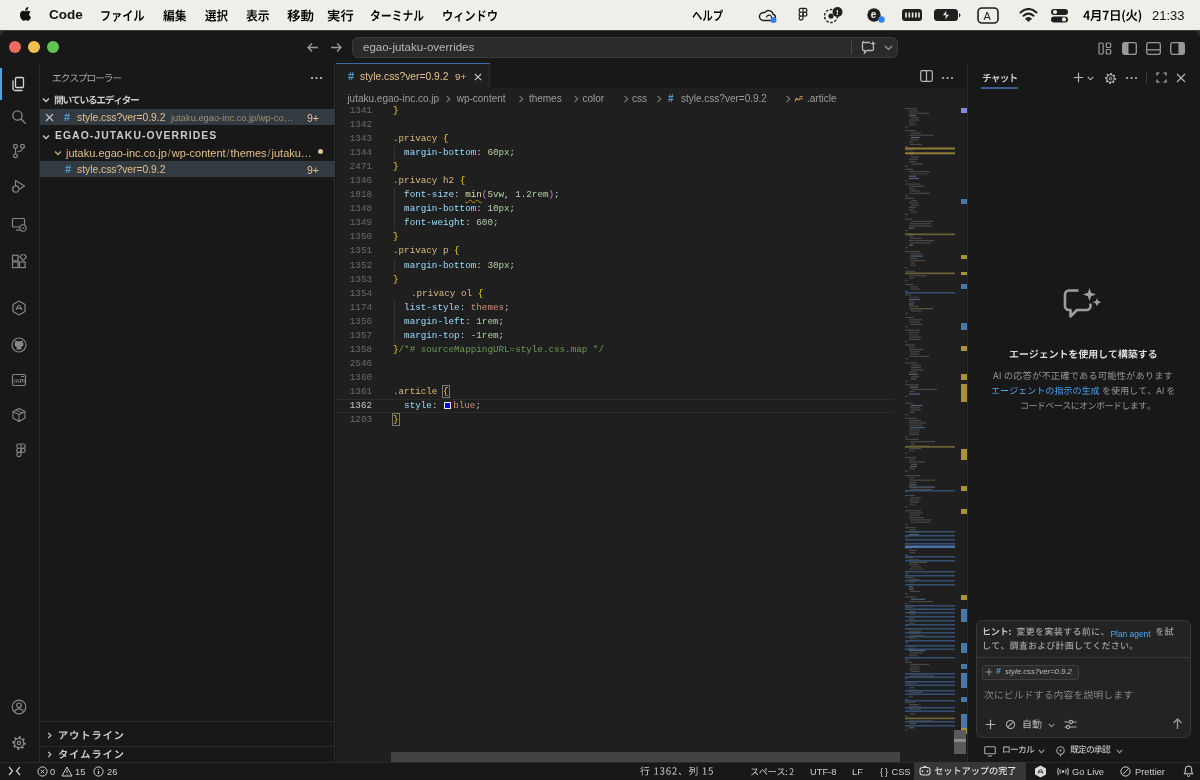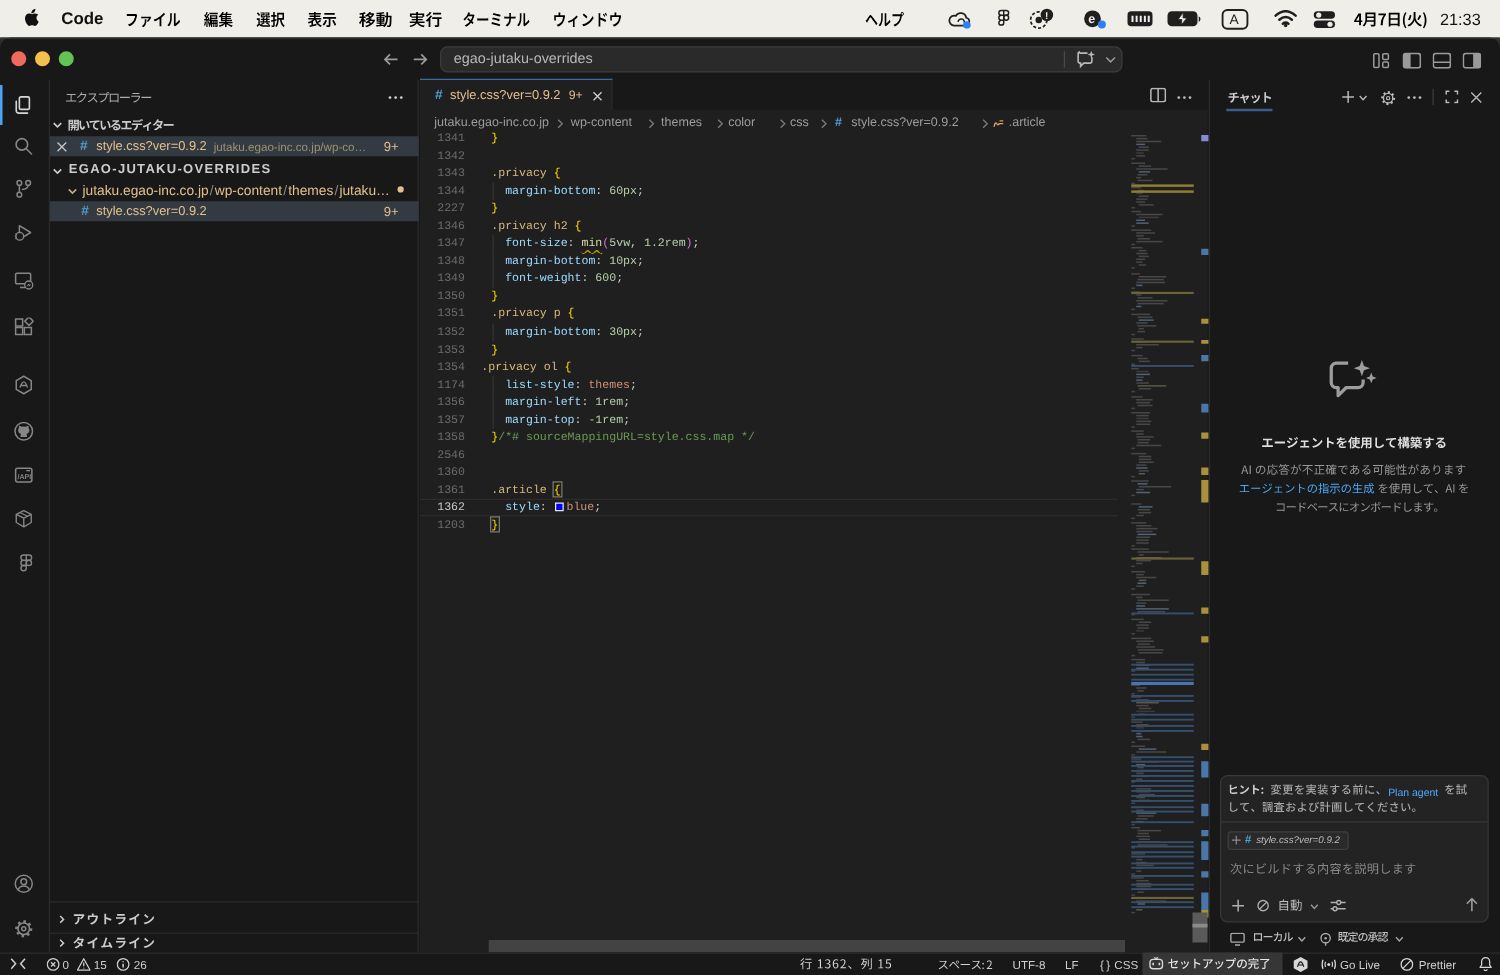--- a/index.html
+++ b/index.html
@@ -320,44 +320,44 @@
 <div style="position:absolute;left:336px;top:108px;width:630px;height:654px;background:#1f1f1f"></div>
 <div style="position:absolute;left:336px;top:399.1px;width:630px;height:14px;border-top:1px solid #2c2c2c;border-bottom:1px solid #2c2c2c;box-sizing:border-box"></div>
 <div class="gut" style="top:103.8px;color:#6b6b6b">1341</div>
 <div class="code" style="left:393.0px;top:103.8px"><span style="color:#ffd700">}</span></div>
 <div class="gut" style="top:117.9px;color:#6b6b6b">1342</div>
 <div class="gut" style="top:131.9px;color:#6b6b6b">1343</div>
 <div class="code" style="left:393.0px;top:131.9px"><span style="color:#d7ba7d">.privacy</span><span style="color:#cccccc"> </span><span style="color:#ffd700">{</span></div>
 <div class="gut" style="top:146.0px;color:#6b6b6b">1344</div>
 <div class="code" style="left:393.0px;top:146.0px">&nbsp;&nbsp;<span style="color:#9cdcfe">margin-bottom</span><span style="color:#cccccc">: </span><span style="color:#b5cea8">60px</span><span style="color:#cccccc">;</span></div>
 <div style="position:absolute;left:393.5px;top:146.0px;width:1px;height:14.1px;background:#353535"></div>
-<div class="gut" style="top:160.0px;color:#6b6b6b">2227</div>
+<div class="gut" style="top:160.0px;color:#6b6b6b">2471</div>
 <div class="code" style="left:393.0px;top:160.0px"><span style="color:#ffd700">}</span></div>
 <div class="gut" style="top:174.1px;color:#6b6b6b">1346</div>
 <div class="code" style="left:393.0px;top:174.1px"><span style="color:#d7ba7d">.privacy h2</span><span style="color:#cccccc"> </span><span style="color:#ffd700">{</span></div>
-<div class="gut" style="top:188.2px;color:#6b6b6b">1347</div>
+<div class="gut" style="top:188.2px;color:#6b6b6b">1018</div>
 <div class="code" style="left:393.0px;top:188.2px">&nbsp;&nbsp;<span style="color:#9cdcfe">font-size</span><span style="color:#cccccc">: </span><span style="color:#dcdcaa;text-decoration:underline wavy #b89500 1px;text-underline-offset:2px">min</span><span style="color:#da70d6">(</span><span style="color:#b5cea8">5vw</span><span style="color:#cccccc">, </span><span style="color:#b5cea8">1.2rem</span><span style="color:#da70d6">)</span><span style="color:#cccccc">;</span></div>
 <div style="position:absolute;left:393.5px;top:188.2px;width:1px;height:14.1px;background:#353535"></div>
 <div class="gut" style="top:202.2px;color:#6b6b6b">1348</div>
 <div class="code" style="left:393.0px;top:202.2px">&nbsp;&nbsp;<span style="color:#9cdcfe">margin-bottom</span><span style="color:#cccccc">: </span><span style="color:#b5cea8">10px</span><span style="color:#cccccc">;</span></div>
 <div style="position:absolute;left:393.5px;top:202.2px;width:1px;height:14.1px;background:#353535"></div>
 <div class="gut" style="top:216.3px;color:#6b6b6b">1349</div>
 <div class="code" style="left:393.0px;top:216.3px">&nbsp;&nbsp;<span style="color:#9cdcfe">font-weight</span><span style="color:#cccccc">: </span><span style="color:#b5cea8">600</span><span style="color:#cccccc">;</span></div>
 <div style="position:absolute;left:393.5px;top:216.3px;width:1px;height:14.1px;background:#353535"></div>
 <div class="gut" style="top:230.3px;color:#6b6b6b">1350</div>
 <div class="code" style="left:393.0px;top:230.3px"><span style="color:#ffd700">}</span></div>
 <div class="gut" style="top:244.4px;color:#6b6b6b">1351</div>
 <div class="code" style="left:393.0px;top:244.4px"><span style="color:#d7ba7d">.privacy p</span><span style="color:#cccccc"> </span><span style="color:#ffd700">{</span></div>
 <div class="gut" style="top:258.5px;color:#6b6b6b">1352</div>
 <div class="code" style="left:393.0px;top:258.5px">&nbsp;&nbsp;<span style="color:#9cdcfe">margin-bottom</span><span style="color:#cccccc">: </span><span style="color:#b5cea8">30px</span><span style="color:#cccccc">;</span></div>
 <div style="position:absolute;left:393.5px;top:258.5px;width:1px;height:14.1px;background:#353535"></div>
 <div class="gut" style="top:272.5px;color:#6b6b6b">1353</div>
 <div class="code" style="left:393.0px;top:272.5px"><span style="color:#ffd700">}</span></div>
 <div class="gut" style="top:286.6px;color:#6b6b6b">1354</div>
-<div class="code" style="left:385px;top:286.6px"><span style="color:#d7ba7d">.privacy ol</span><span style="color:#cccccc"> </span><span style="color:#ffd700">{</span></div>
+<div class="code" style="left:411px;top:286.6px"><span style="color:#d7ba7d">.privacy ol</span><span style="color:#cccccc"> </span><span style="color:#ffd700">{</span></div>
 <div class="gut" style="top:300.6px;color:#6b6b6b">1174</div>
 <div class="code" style="left:393.0px;top:300.6px">&nbsp;&nbsp;<span style="color:#9cdcfe">list-style</span><span style="color:#cccccc">: </span><span style="color:#ce9178">themes</span><span style="color:#cccccc">;</span></div>
 <div style="position:absolute;left:393.5px;top:300.6px;width:1px;height:14.1px;background:#353535"></div>
 <div class="gut" style="top:314.7px;color:#6b6b6b">1356</div>
 <div class="code" style="left:393.0px;top:314.7px">&nbsp;&nbsp;<span style="color:#9cdcfe">margin-left</span><span style="color:#cccccc">: </span><span style="color:#b5cea8">1rem</span><span style="color:#cccccc">;</span></div>
 <div style="position:absolute;left:393.5px;top:314.7px;width:1px;height:14.1px;background:#353535"></div>
 <div class="gut" style="top:328.8px;color:#6b6b6b">1357</div>
 <div class="code" style="left:393.0px;top:328.8px">&nbsp;&nbsp;<span style="color:#9cdcfe">margin-top</span><span style="color:#cccccc">: </span><span style="color:#b5cea8">-1rem</span><span style="color:#cccccc">;</span></div>
 <div style="position:absolute;left:393.5px;top:328.8px;width:1px;height:14.1px;background:#353535"></div>
 <div class="gut" style="top:342.8px;color:#6b6b6b">1358</div>

